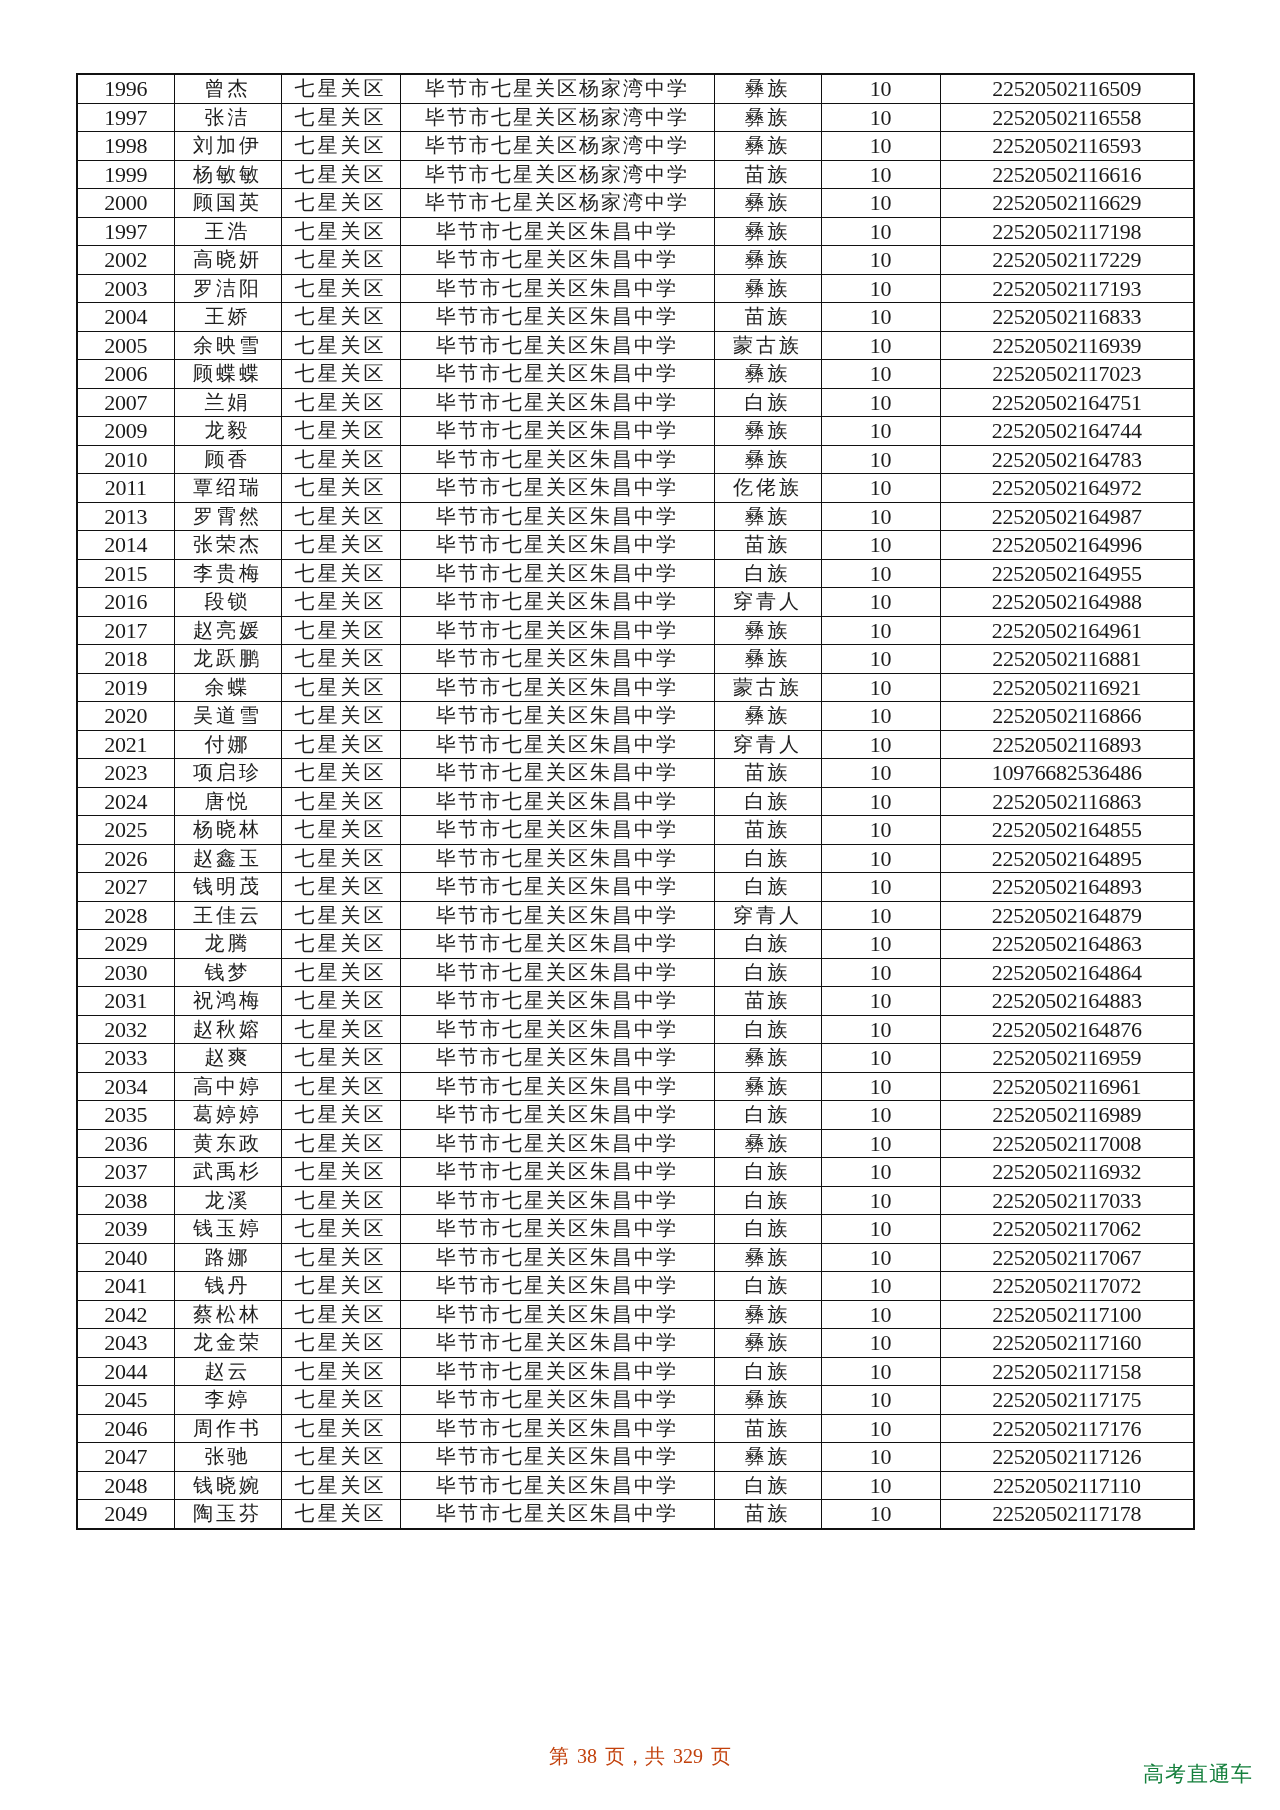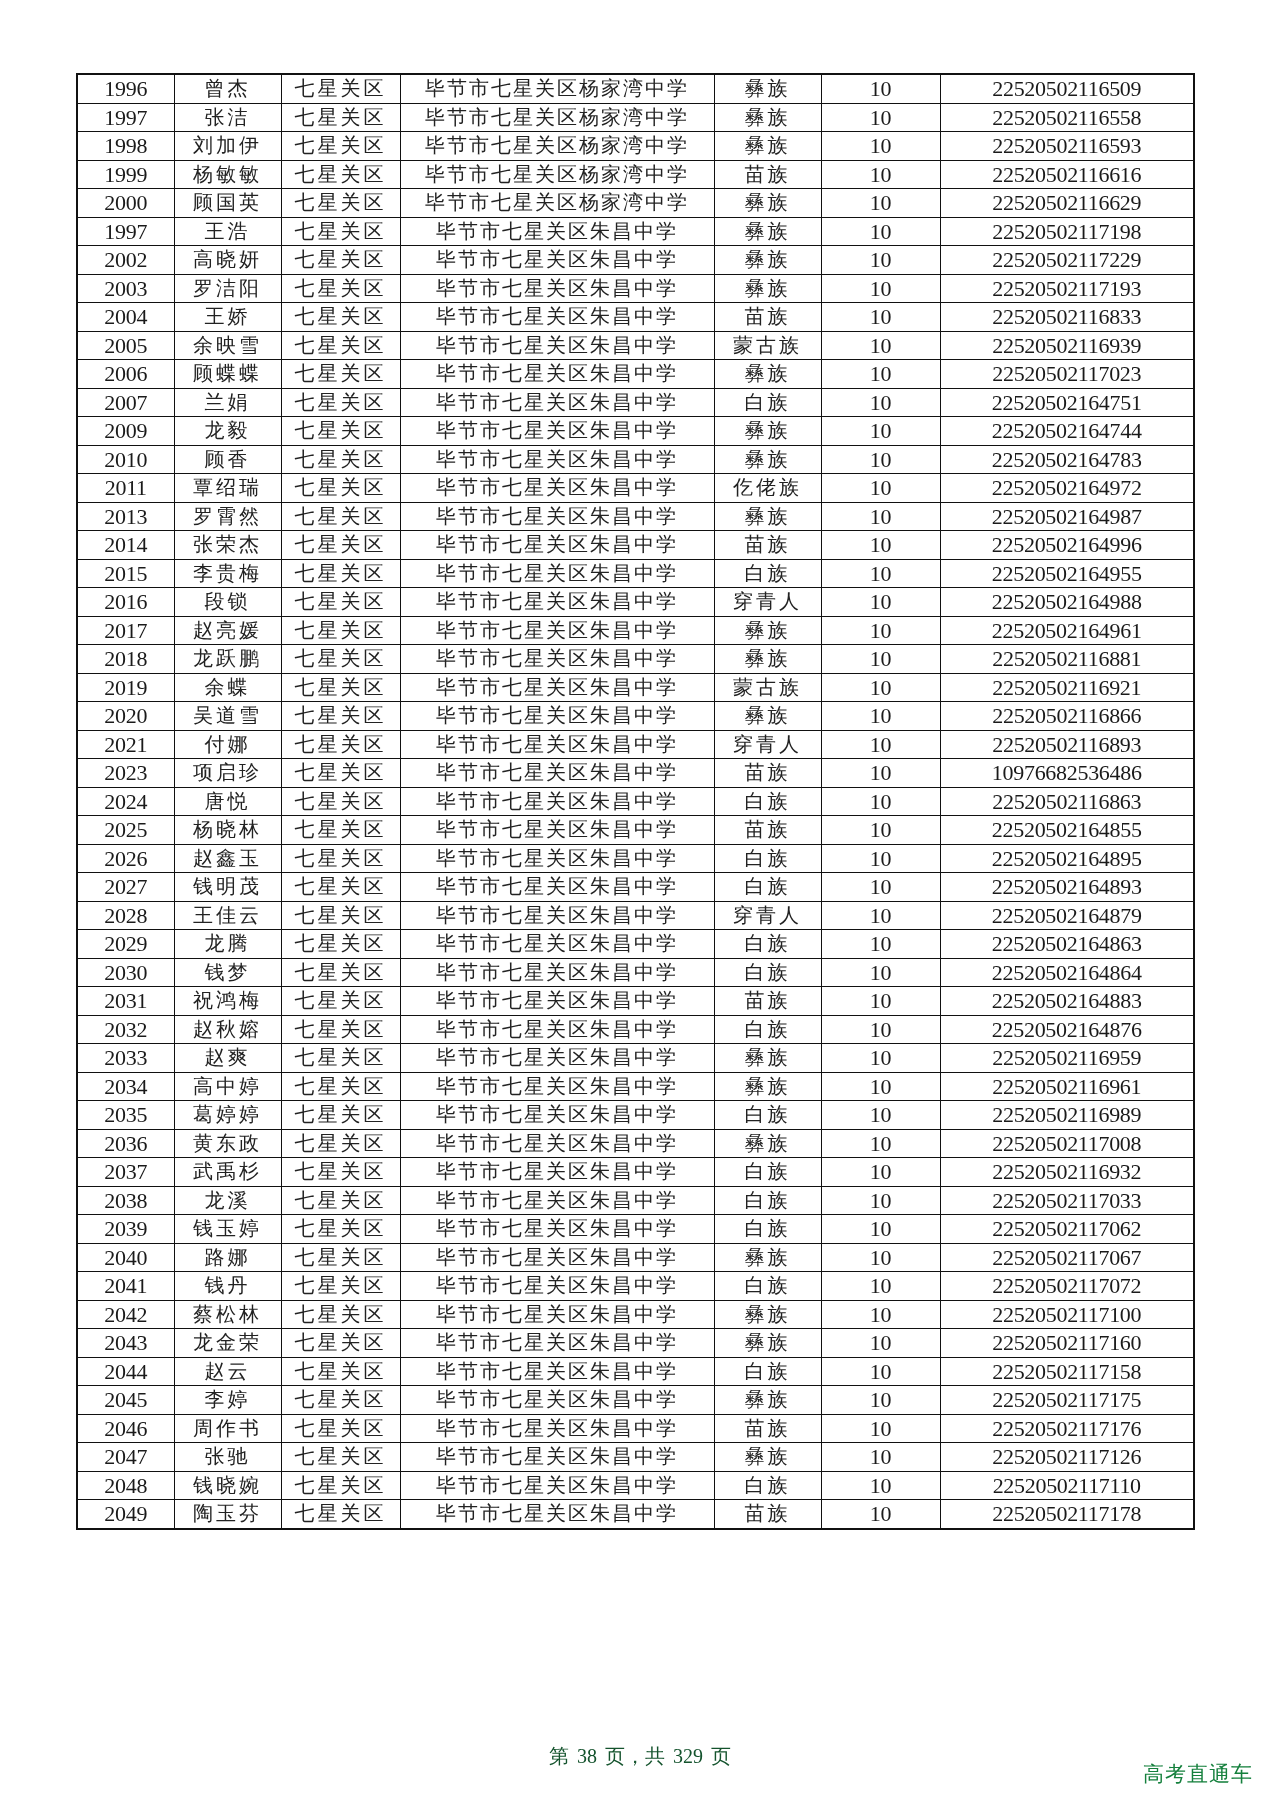--- a/index.html
+++ b/index.html
@@ -7,21 +7,21 @@
          font-family: "DejaVu Serif", "Liberation Serif", serif; color: #1a1a1a; }
   .sheet { position: absolute; left: 76px; top: 73px; border-collapse: collapse;
            table-layout: fixed; border: 2.5px solid #111; }
   .sheet td { border: 1.5px solid #111; height: 27.5px; padding: 0; text-align: center;
               vertical-align: middle; font-size: 21px; line-height: 27px; white-space: nowrap;
               overflow: hidden; }
   .sheet td.num { font-family: "Liberation Serif", "DejaVu Serif", serif; font-size: 22px; letter-spacing: -0.3px; }
   .sheet td.cjk { letter-spacing: 3px; font-family: "DejaVu Sans", sans-serif; font-size: 20px; font-weight: 300; color: #222; }
   .sheet td.school { letter-spacing: 2px; }
   .footer { position: absolute; top: 1743px; left: 0; width: 1280px; text-align: center;
-            font-size: 20px; font-family: "Liberation Serif", "DejaVu Serif", serif; color: #14532d; }
+            font-size: 20px; font-family: "Liberation Serif", "DejaVu Serif", serif; color: #c2410c; }
   .footer span { margin: 0 4px; }
   .watermark { position: absolute; top: 1760px; left: 1143px; font-size: 21px;
                font-family: Liberation Serif, serif; color: #15803d; letter-spacing: 1px; }
 </style>
 </head>
 <body>
 
 <table class="sheet">
   <colgroup>
     <col style="width:97px">

